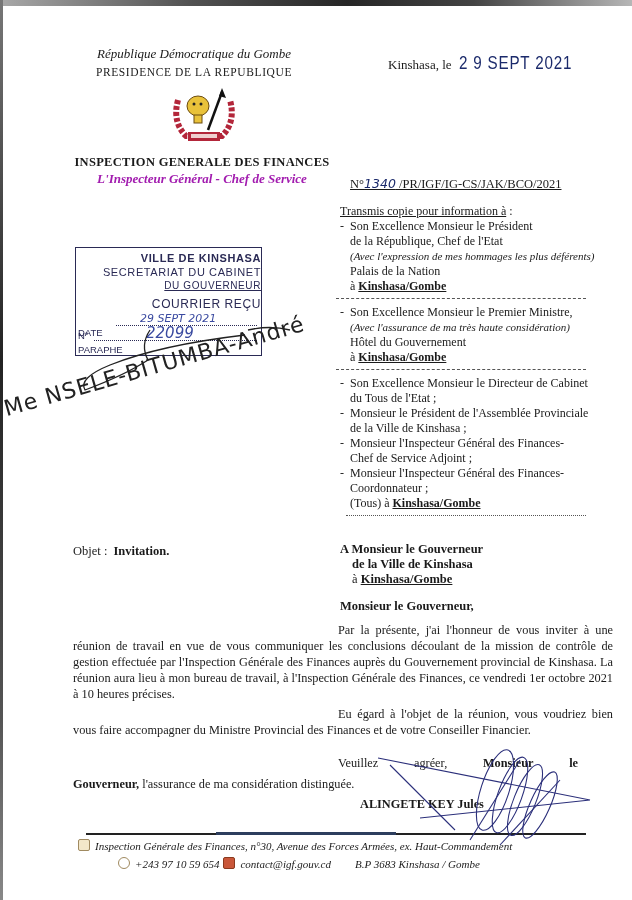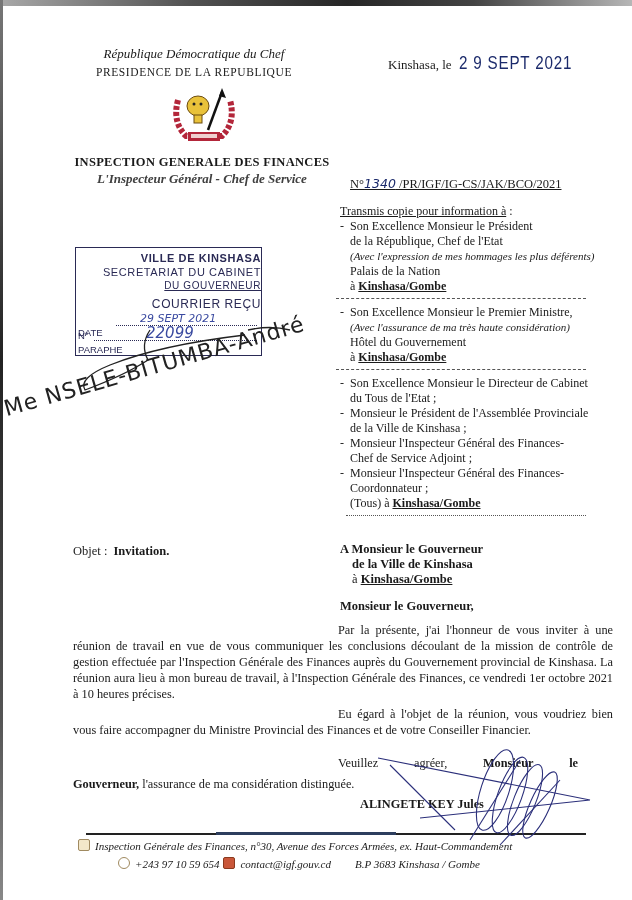--- a/index.html
+++ b/index.html
@@ -19,21 +19,21 @@
     position: absolute; left: 0; top: 0; width: 3px; height: 900px;
     background: linear-gradient(to bottom, #777, #222 40%, #555 80%, #888);
   }
   .abs { position: absolute; white-space: nowrap; }
 
   
   .rdc { left: 84px; top: 46px; width: 220px; text-align: center; font-style: italic; font-size: 13px; }
   .presidence { left: 84px; top: 66px; width: 220px; text-align: center; font-size: 11.5px; letter-spacing: 0.6px; }
   .emblem { left: 164px; top: 88px; width: 80px; height: 64px; }
   .igf { left: 72px; top: 155px; width: 260px; text-align: center; font-size: 12.5px; font-weight: bold; letter-spacing: 0.3px; }
-  .ig-sub { left: 72px; top: 171px; width: 260px; text-align: center; font-size: 13px; font-weight: bold; font-style: italic; color: #404040; }
+  .ig-sub { left: 72px; top: 171px; width: 260px; text-align: center; font-size: 13px; font-weight: bold; font-style: italic; color: #a21caf; }
 
   
   .date-line { left: 388px; top: 52px; font-size: 13px; }
   .date-line .stamp { font-family: "Liberation Sans", "DejaVu Sans", sans-serif; font-size: 19px; color: #1b2a6b; letter-spacing: 1px; margin-left: 4px; transform: scaleX(0.8); display: inline-block; transform-origin: left; }
   .ref { left: 340px; top: 176px; font-size: 12.5px; text-decoration: underline; margin-left: 10px; }
   .ref .hand { font-family: "DejaVu Sans", sans-serif; font-style: italic; color: #1b2a6b; }
 
   
   .copies { left: 340px; top: 204px; width: 285px; font-size: 12px; line-height: 15px; }
   .copies .title { text-decoration: underline; }
@@ -84,21 +84,21 @@
 
   svg.overlay { position: absolute; left: 0; top: 0; width: 632px; height: 900px; pointer-events: none; }
 </style>
 </head>
 <body>
 
 <div class="page">
   <div class="scan-top"></div>
   <div class="scan-left"></div>
 
-  <div class="abs rdc">République Démocratique du Chef</div>
+  <div class="abs rdc">République Démocratique du Gombe</div>
   <div class="abs presidence">PRESIDENCE DE LA REPUBLIQUE</div>
   <div class="abs emblem">
     <svg width="80" height="64" viewBox="0 0 80 64">
       <path d="M14 12 Q8 34 22 48 L58 48 Q72 34 66 12" fill="none" stroke="#b3263a" stroke-width="6" stroke-dasharray="4 2"></path>
       <rect x="24" y="44" width="32" height="9" fill="#b3263a"></rect>
       <rect x="27" y="46" width="26" height="4" fill="#f0d0d0"></rect>
       <ellipse cx="34" cy="18" rx="11" ry="10" fill="#e9c23a" stroke="#6b4c10" stroke-width="1"></ellipse>
       <circle cx="30" cy="16" r="1.5" fill="#222"></circle>
         <circle cx="37" cy="16" r="1.5" fill="#222"></circle>
       <rect x="30" y="27" width="8" height="8" fill="#e9c23a" stroke="#6b4c10" stroke-width="1"></rect>

